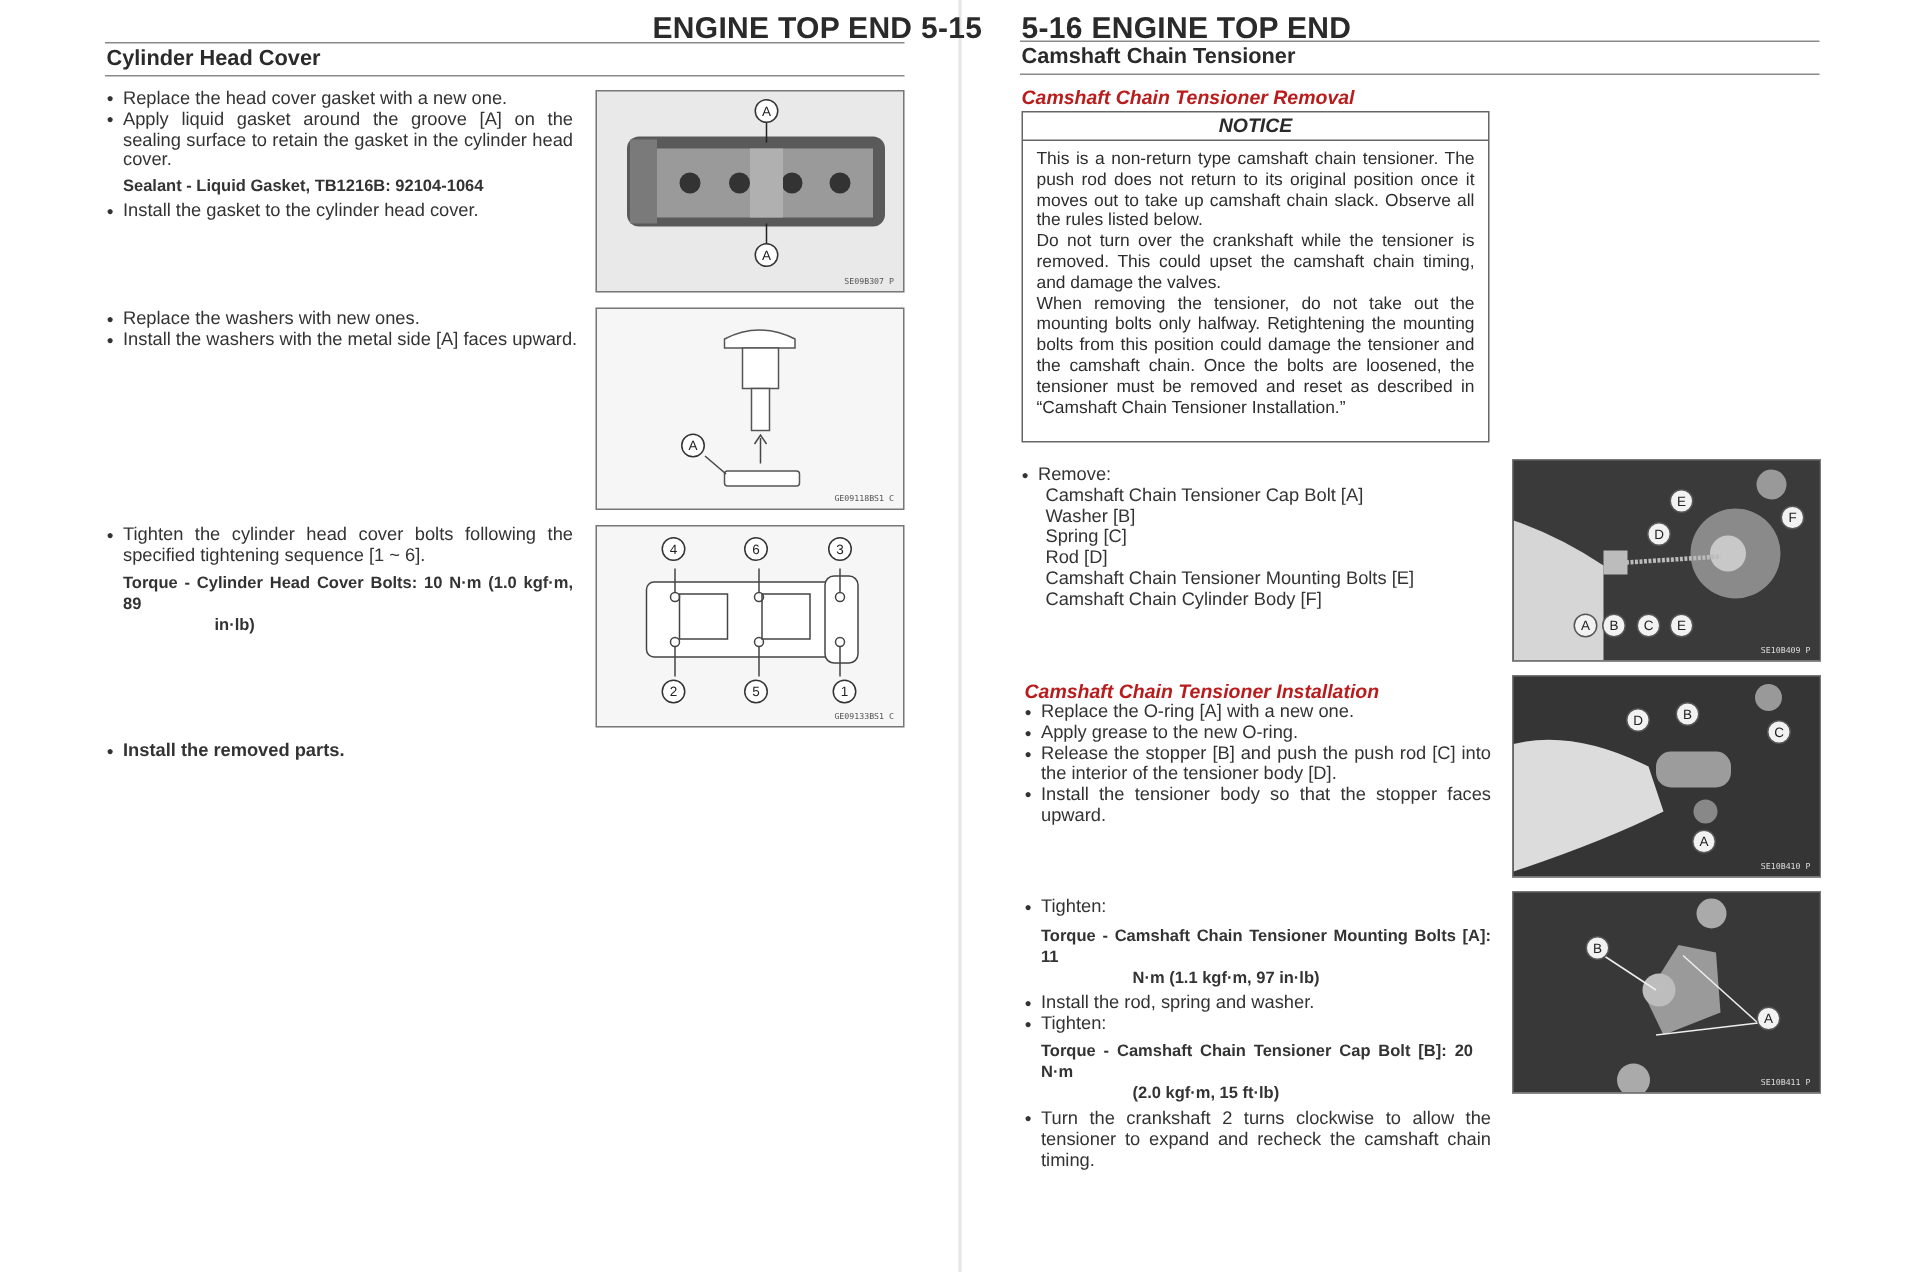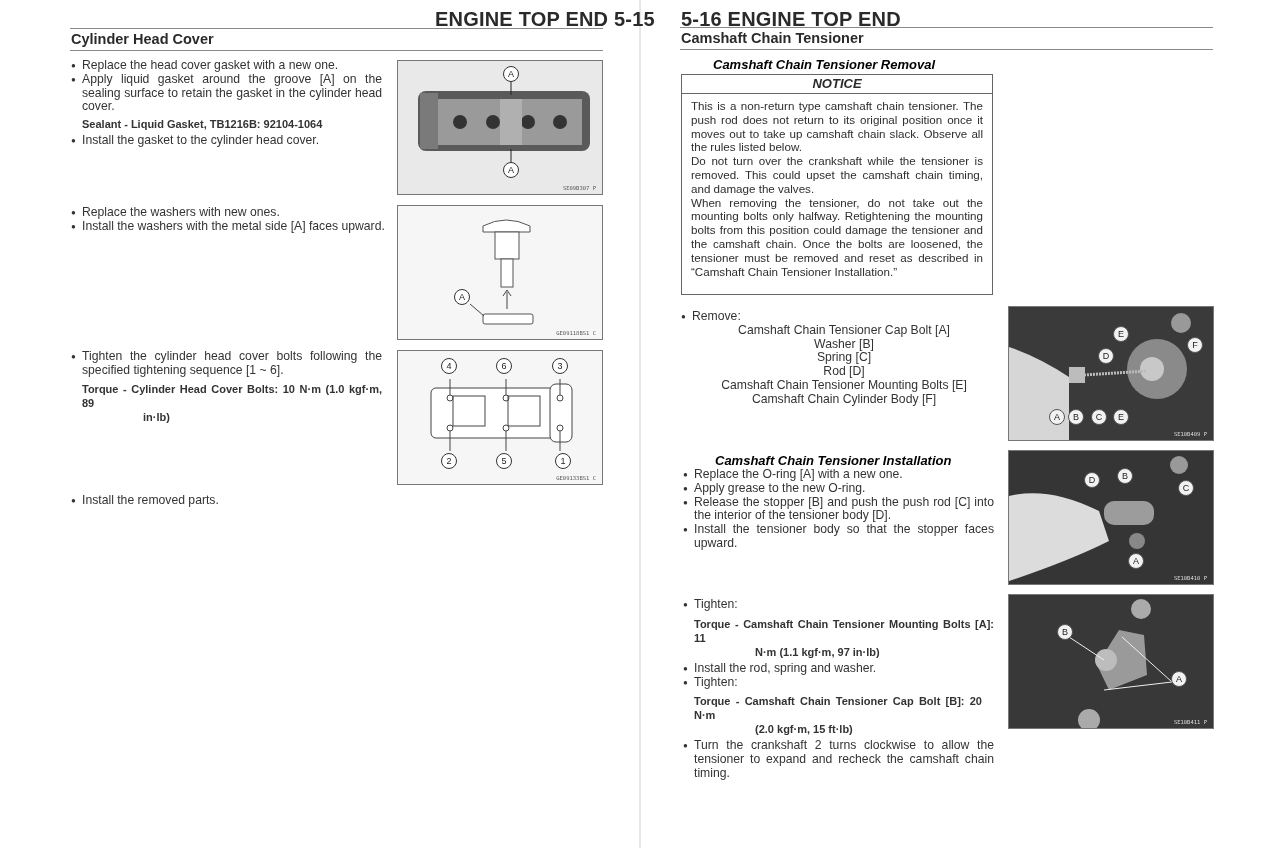--- a/index.html
+++ b/index.html
@@ -3,39 +3,39 @@
   <meta charset="utf-8">
   <style>
     html, body { margin:0; padding:0; }
     body { width:1280px; height:848px; background:#ffffff; position:relative; overflow:hidden;
            font-family:"Liberation Sans", sans-serif; color:#333; }
     .abs { position:absolute; }
     .divider { position:absolute; left:639px; top:0; width:2px; height:848px; background:#e6e6e6; }
     .pagehdr { font-weight:bold; font-size:20px; color:#2a2a2a; letter-spacing:0.2px; }
     .rule { position:absolute; height:1px; background:#8a8a8a; }
     .sect { font-weight:bold; font-size:14.5px; color:#2a2a2a; }
-    .subsect { font-weight:bold; font-style:italic; font-size:13px; color:#000000;margin-left:32px; }
+    .subsect { font-weight:bold; font-style:italic; font-size:13px; color:#b91c1c; }
     .txt { font-size:12.2px; line-height:13.8px; color:#333; text-align:justify; }
     .bl { position:relative; padding-left:11px; }
     .bl::before { content:"\25CF"; position:absolute; left:0; top:0; font-size:8px; line-height:13.8px; color:#333; }
     .bold { font-weight:bold; font-size:11px; line-height:14px; color:#333; }
     .spec { padding-left:11px; margin:3px 0 3px 0; }
     .spec .cont { padding-left:61px; display:block; }
     .fig { position:absolute; border:1px solid #777; background:#f3f3f3; box-sizing:border-box; overflow:hidden; }
     .fig.photo { background:#3c3c3c; }
     .figcode { position:absolute; right:6px; bottom:3px; font-size:5.5px; color:#555; font-family:"DejaVu Sans Mono", monospace; }
     .photo .figcode { color:#ddd; }
     .callout { position:absolute; width:14px; height:14px; border:1px solid #333; border-radius:50%; background:#fff;
                font-size:9px; line-height:14px; text-align:center; color:#222; box-sizing:content-box; }
     .photo .callout { background:#f2f2f2; border-color:#555; }
     .notice { position:absolute; left:681px; top:74px; width:312px; height:221px; border:1px solid #666; box-sizing:border-box; }
     .notice-title { text-align:center; font-weight:bold; font-style:italic; font-size:13px; height:18px; line-height:18px; border-bottom:1px solid #666; color:#2a2a2a; }
     .notice-body { padding:5px 9px 0 9px; font-weight:normal; font-size:11.6px; line-height:13.8px; text-align:justify; color:#2d2d2d; }
     .notice-body p { margin:0; }
-    .list-sub { padding-left:16px;text-align:center; }
+    .list-sub { padding-left:16px; }
   </style>
 </head>
 <body>
 
 <div class="divider"></div>
 
 <div class="abs pagehdr" style="left:435px; top:8px;">ENGINE TOP END 5-15</div>
 <div class="rule" style="left:70px; top:28px; width:533px;"></div>
 <div class="abs sect" style="left:71px; top:31px;">Cylinder Head Cover</div>
 <div class="rule" style="left:70px; top:50px; width:533px;"></div>
@@ -53,21 +53,21 @@
 </div>
 
 <div class="abs txt" style="left:71px; top:350px; width:311px;">
   <div class="bl">Tighten the cylinder head cover bolts following the specified tightening sequence [1 ~ 6].</div>
   <div class="bold spec" style="margin-top:4px;">
     <span>Torque - Cylinder Head Cover Bolts:  10 N·m (1.0 kgf·m, 89</span>
     <span class="cont">in·lb)</span>
   </div>
 </div>
 
-<div class="abs txt" style="left:71px; top:494px; width:311px;">
+<div class="abs txt" style="left:71px; top:494px; width:311px;font-weight:bold;">
   <div class="bl">Install the removed parts.</div>
 </div>
 
 <div class="fig" style="left:397px; top:60px; width:206px; height:135px; background:#e9e9e9;">
   <svg width="206" height="135" style="position:absolute;left:0;top:0;">
     <rect x="20" y="30" width="172" height="60" rx="8" fill="#5a5a5a"></rect>
     <rect x="40" y="38" width="144" height="46" fill="#9a9a9a"></rect>
     <rect x="22" y="32" width="18" height="56" fill="#7a7a7a"></rect>
     <circle cx="62" cy="61" r="7" fill="#333"></circle>
       <circle cx="95" cy="61" r="7" fill="#333"></circle>

